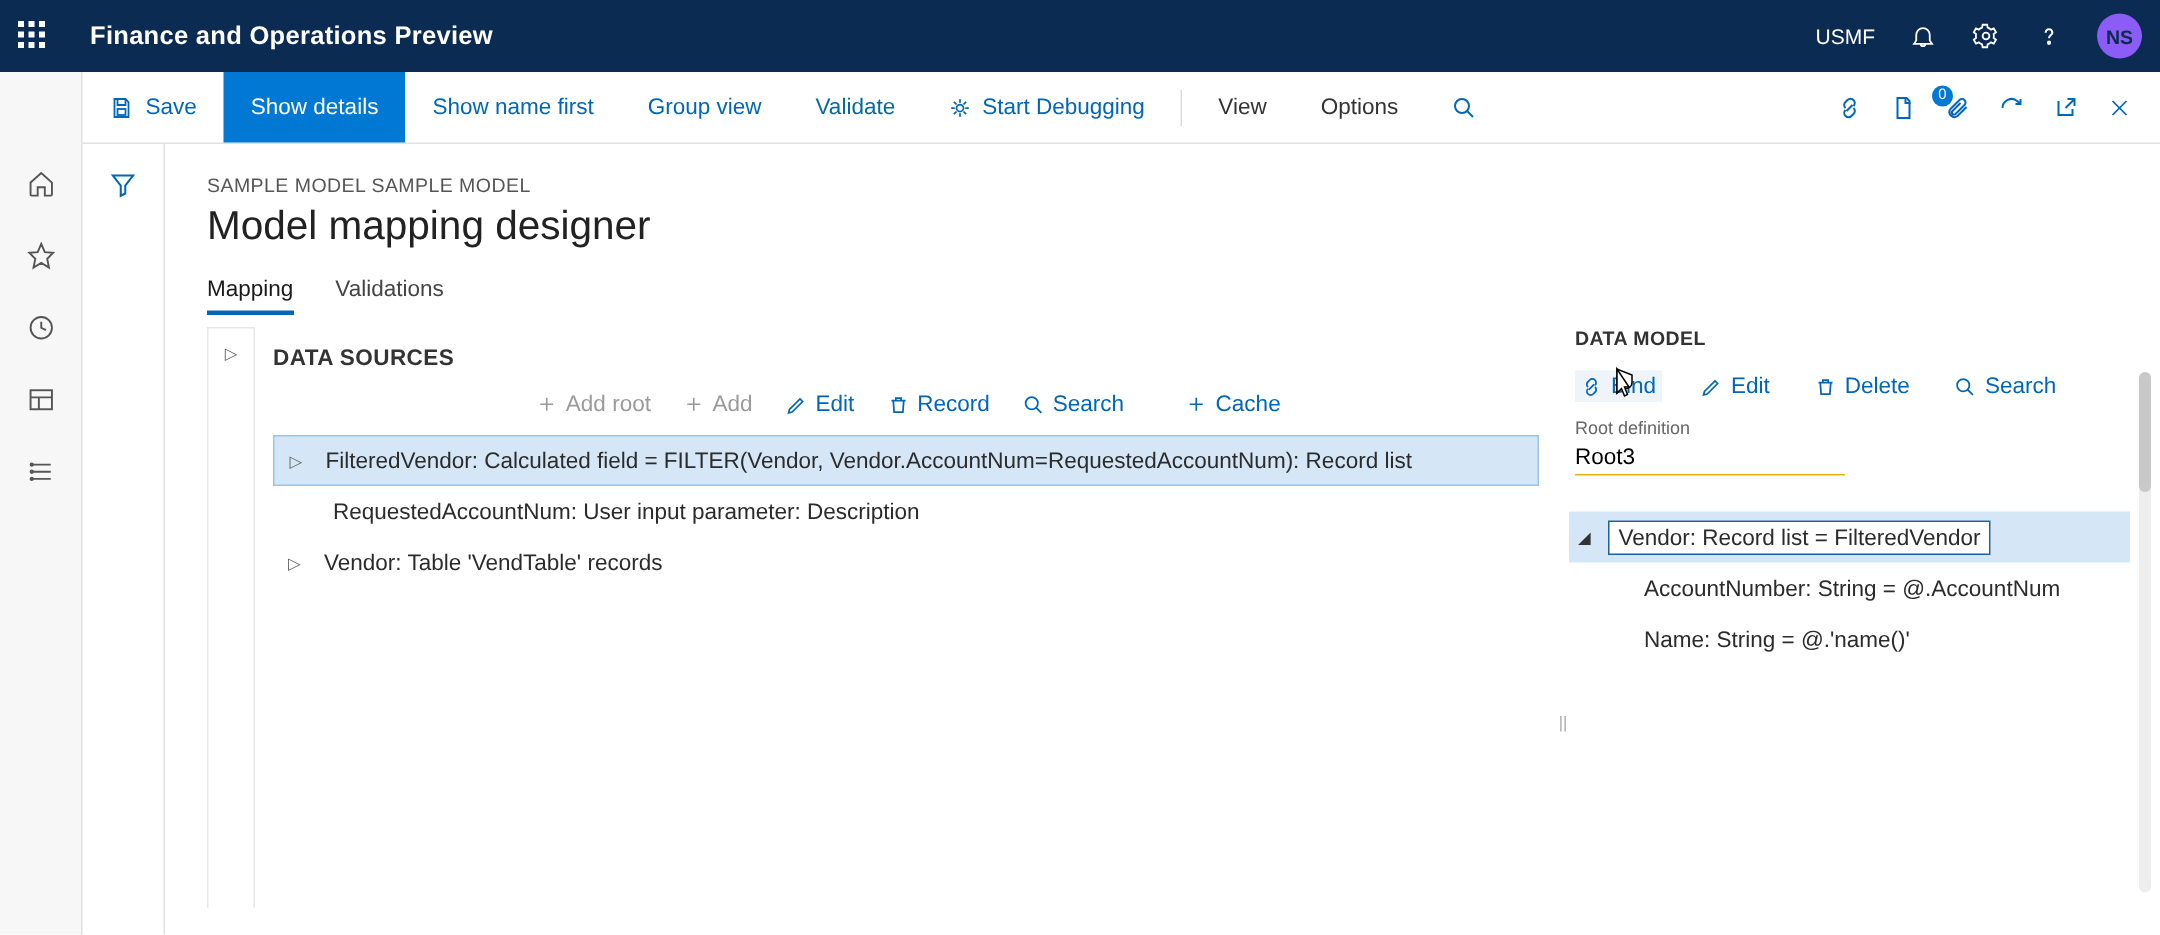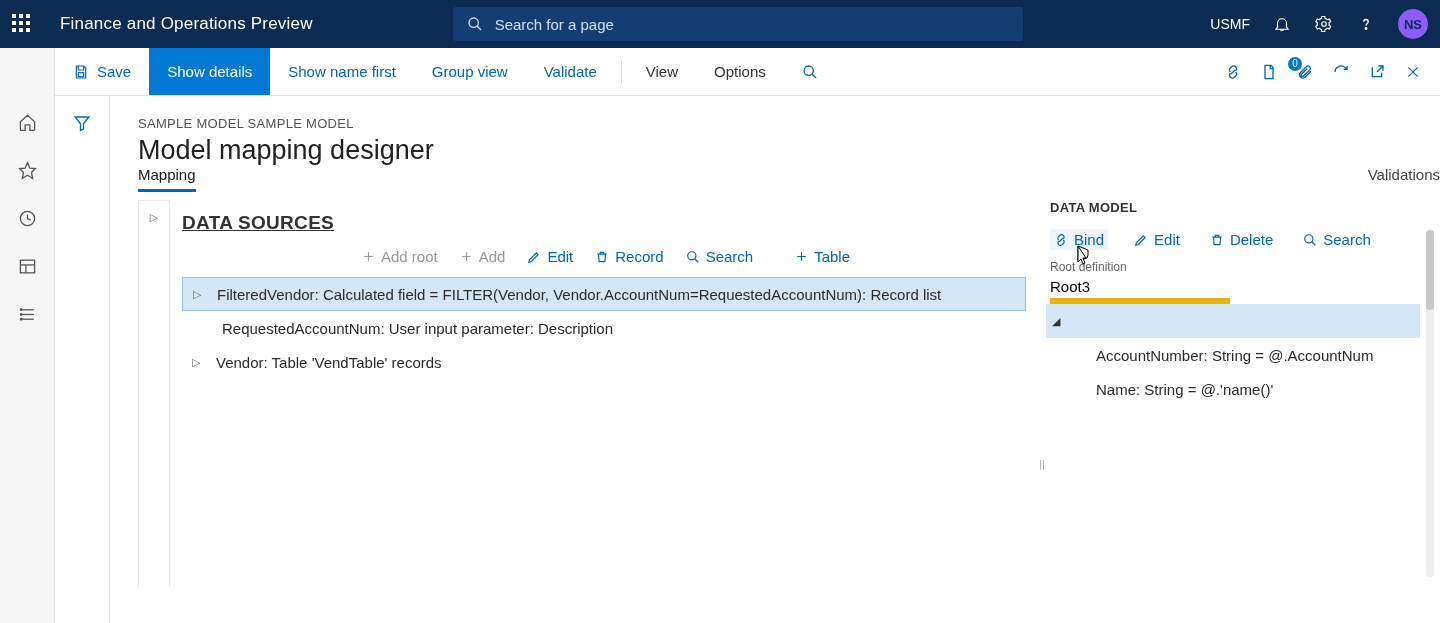--- a/index.html
+++ b/index.html
@@ -6,21 +6,21 @@
   body { width: 1440px; height: 623px; overflow: hidden; background: #fff; }
 
   
   .top-header {
     height: 48px; background: #0b2b52; color: #fff;
     display: flex; align-items: center; padding: 0 12px; gap: 20px;
   }
   .waffle { width: 20px; height: 20px; display: grid; grid-template-columns: repeat(3,4px);
     grid-template-rows: repeat(3,4px); gap: 3px; cursor: pointer; margin-right: 8px;}
   .waffle span { background: #fff; width: 4px; height: 4px; }
-  .app-title { font-size: 17px; font-weight: 400; letter-spacing: .2px; }
+  .app-title { font-size: 17px; font-weight: 700; letter-spacing: .2px; }
   .search-bar {
     flex: 0 0 570px; margin-left: 120px; height: 34px; background: #143e73;
     border-radius: 3px; display: flex; align-items: center; padding: 0 14px; gap: 12px;
     color: #cfe0f3; font-size: 15px;
   }
   .spacer { flex: 1; }
   .hdr-right { display: flex; align-items: center; gap: 22px; font-size: 14px; }
   .hdr-icon { width: 20px; height: 20px; display:flex; align-items:center; justify-content:center; cursor:pointer; }
   .avatar { width: 30px; height: 30px; border-radius: 50%; background: #8b5cf6;
     color: #0b2b52; font-size: 13px; font-weight:600; display:flex; align-items:center; justify-content:center;}
@@ -57,32 +57,32 @@
     position:absolute; top:96px; left:55px; width:55px; height:calc(623px - 96px);
     border-right:1px solid #e1e1e1; display:flex; justify-content:center; padding-top:18px;
   }
 
   
   .main {
     position:absolute; top:96px; left:110px; right:0; bottom:0; padding: 20px 0 0 28px;
   }
   .breadcrumb { font-size:13px; color:#555; letter-spacing:.3px; }
   .page-title { font-size:27px; font-weight:400; color:#222; margin-top:4px; }
-  .tabs { display:flex; gap:28px; font-size:15px; color:#444;justify-content:space-between; }
+  .tabs { margin-top:18px; display:flex; gap:28px; font-size:15px; color:#444; }
   .tab { padding-bottom:6px; cursor:pointer; }
   .tab.active { color:#1a1a1a; border-bottom:3px solid #0066b8; font-weight:500;}
 
   .columns { display:flex; margin-top:8px; height:calc(100% - 120px); }
 
   
   .ds-panel { flex: 0 0 900px; display:flex; position:relative; }
   .ds-gutter { width:32px; border:1px solid #e7e7e7; border-bottom:none;
     display:flex; justify-content:center; padding-top:10px; font-size:11px; color:#666;}
   .ds-body { flex:1; padding: 12px 12px 0 12px; }
-  .ds-title { font-size:19px; font-weight:700; letter-spacing:.3px; color:#333;text-decoration:underline; }
+  .ds-title { font-size:15px; font-weight:700; letter-spacing:.3px; color:#333; }
   .ds-toolbar { display:flex; gap:22px; margin:14px 0 12px 4px; font-size:15px;justify-content:center; }
   .ds-toolbar .t-grey { color:#9a9a9a; display:inline-flex; align-items:center; gap:6px; cursor:default;}
   .ds-toolbar .t-blue { color:#0066b8; display:inline-flex; align-items:center; gap:6px; cursor:pointer;}
 
   .tree-row { display:flex; align-items:center; height:34px; font-size:15px; color:#2b2b2b;
     padding-left:10px; gap:14px; }
   .tree-row.selected { background:#d5e7f7; border:1px solid #9cc4e6; }
   .tree-row .caret { width:10px; color:#666; font-size:11px;}
   .tree-row.child { padding-left:40px; }
 
@@ -90,21 +90,21 @@
     cursor:col-resize; color:#aaa; font-size:11px; margin-top:140px;}
 
   
   .dm-panel { flex:1; padding: 0 20px 0 0; position:relative; }
   .dm-title { font-size:13px; font-weight:700; letter-spacing:.3px; color:#333; margin-left:4px;}
   .dm-toolbar { display:flex; gap:22px; margin:14px 0 10px 4px; font-size:15px;}
   .dm-toolbar .t-blue { color:#0066b8; display:inline-flex; align-items:center; gap:6px; cursor:pointer;
     padding:2px 4px;}
   .dm-toolbar .t-blue.hover { background:#eef4fa; }
   .dm-label { font-size:12px; color:#666; margin-left:4px;}
-  .dm-input-wrap { margin:2px 0 0 4px; width:180px; border-bottom:6px solid #eab308; padding:2px 0;}
+  .dm-input-wrap { margin:2px 0 24px 4px; width:180px; border-bottom:1px solid #eab308; padding:2px 0;}
   .dm-input { border:none; outline:none; font-size:15px; width:100%; background:transparent;}
   .dm-row { display:flex; align-items:center; height:34px; font-size:15px; color:#2b2b2b;
     padding-left:6px; gap:10px;}
   .dm-row.selected-row { background:#d5e7f7; }
   .dm-row .node-box { border:1px solid #1a5fa0; padding:2px 6px; background:#fff;}
   .dm-row.child { padding-left:50px; }
   .dm-row .caret { width:10px; color:#333; font-size:11px;}
   .dm-scroll { position:absolute; right:6px; top:30px; bottom:10px; width:8px; background:#eee;
     border-radius:4px;}
   .dm-scroll-thumb { position:absolute; top:0; width:8px; height:80px; background:#c8c8c8; border-radius:4px;}
@@ -125,27 +125,20 @@
       <span></span>
       <span></span>
       <span></span>
       <span></span>
       <span></span>
       <span></span>
       <span></span>
       <span></span>
   </div>
   <div class="app-title">Finance and Operations Preview</div>
-  <div class="search-bar">
-    <svg width="16" height="16" viewBox="0 0 24 24" fill="none" stroke="#cfe0f3" stroke-width="2">
-        <circle cx="10" cy="10" r="7"></circle>
-        <line x1="21" y1="21" x2="15" y2="15"></line>
-      </svg>
-    <span>Search for a page</span>
-  </div>
   <div class="spacer"></div>
   <div class="hdr-right">
     <span>USMF</span>
     <span class="hdr-icon">
       <svg width="18" height="18" viewBox="0 0 24 24" fill="none" stroke="#fff" stroke-width="1.6">
           <path d="M18 16v-5a6 6 0 10-12 0v5l-2 3h16z"></path>
           <path d="M10 19a2 2 0 004 0"></path>
         </svg>
     </span>
     <span class="hdr-icon">
@@ -186,20 +179,27 @@
     <span>Show details</span>
   </div>
   <div class="cmd-btn link">
     <span>Show name first</span>
   </div>
   <div class="cmd-btn link">
     <span>Group view</span>
   </div>
   <div class="cmd-btn" style="color:#0369a1;">
     <span>Validate</span>
+  </div>
+  <div class="cmd-btn link">
+    <svg width="14" height="14" viewBox="0 0 24 24" fill="none" stroke="#0066b8" stroke-width="2">
+        <circle cx="12" cy="12" r="4"></circle>
+        <path d="M12 2v4M12 18v4M2 12h4M18 12h4M5 5l3 3M16 16l3 3M19 5l-3 3M8 16l-3 3"></path>
+      </svg>
+    <span>Start Debugging</span>
   </div>
   <div class="cmd-sep"></div>
   <div class="cmd-btn" style="color:#333;">
     <span>View</span>
   </div>
   <div class="cmd-btn" style="color:#333;">
     <span>Options</span>
   </div>
   <div class="cmd-btn">
     <svg width="16" height="16" viewBox="0 0 24 24" fill="none" stroke="#0066b8" stroke-width="2">
@@ -334,21 +334,21 @@
                 <circle cx="10" cy="10" r="7"></circle>
                 <line x1="21" y1="21" x2="15" y2="15"></line>
               </svg>
             <span>Search</span>
           </span>
           <span class="t-blue" style="margin-left:20px;">
             <svg width="13" height="13" viewBox="0 0 24 24" stroke="#0066b8" stroke-width="2">
                 <line x1="12" y1="4" x2="12" y2="20"></line>
                 <line x1="4" y1="12" x2="20" y2="12"></line>
               </svg>
-            <span>Table</span>
+            <span>Cache</span>
           </span>
         </div>
 
         <div class="tree-row selected">
           <span class="caret">▷</span>
           <span>FilteredVendor: Calculated field = FILTER(Vendor, Vendor.AccountNum=RequestedAccountNum): Record list</span>
         </div>
         <div class="tree-row child">
           <span>RequestedAccountNum: User input parameter: Description</span>
         </div>
@@ -390,20 +390,21 @@
           <span>Search</span>
         </span>
       </div>
       <div class="dm-label">Root definition</div>
       <div class="dm-input-wrap">
         <input class="dm-input" value="Root3" style="">
       </div>
 
       <div class="dm-row selected-row">
         <span class="caret">◢</span>
+        <span class="node-box">Vendor: Record list = FilteredVendor</span>
       </div>
       <div class="dm-row child">
         <span>AccountNumber: String = @.AccountNum</span>
       </div>
       <div class="dm-row child">
         <span>Name: String = @.'name()'</span>
       </div>
 
       <div class="dm-scroll">
         <div class="dm-scroll-thumb"></div>

